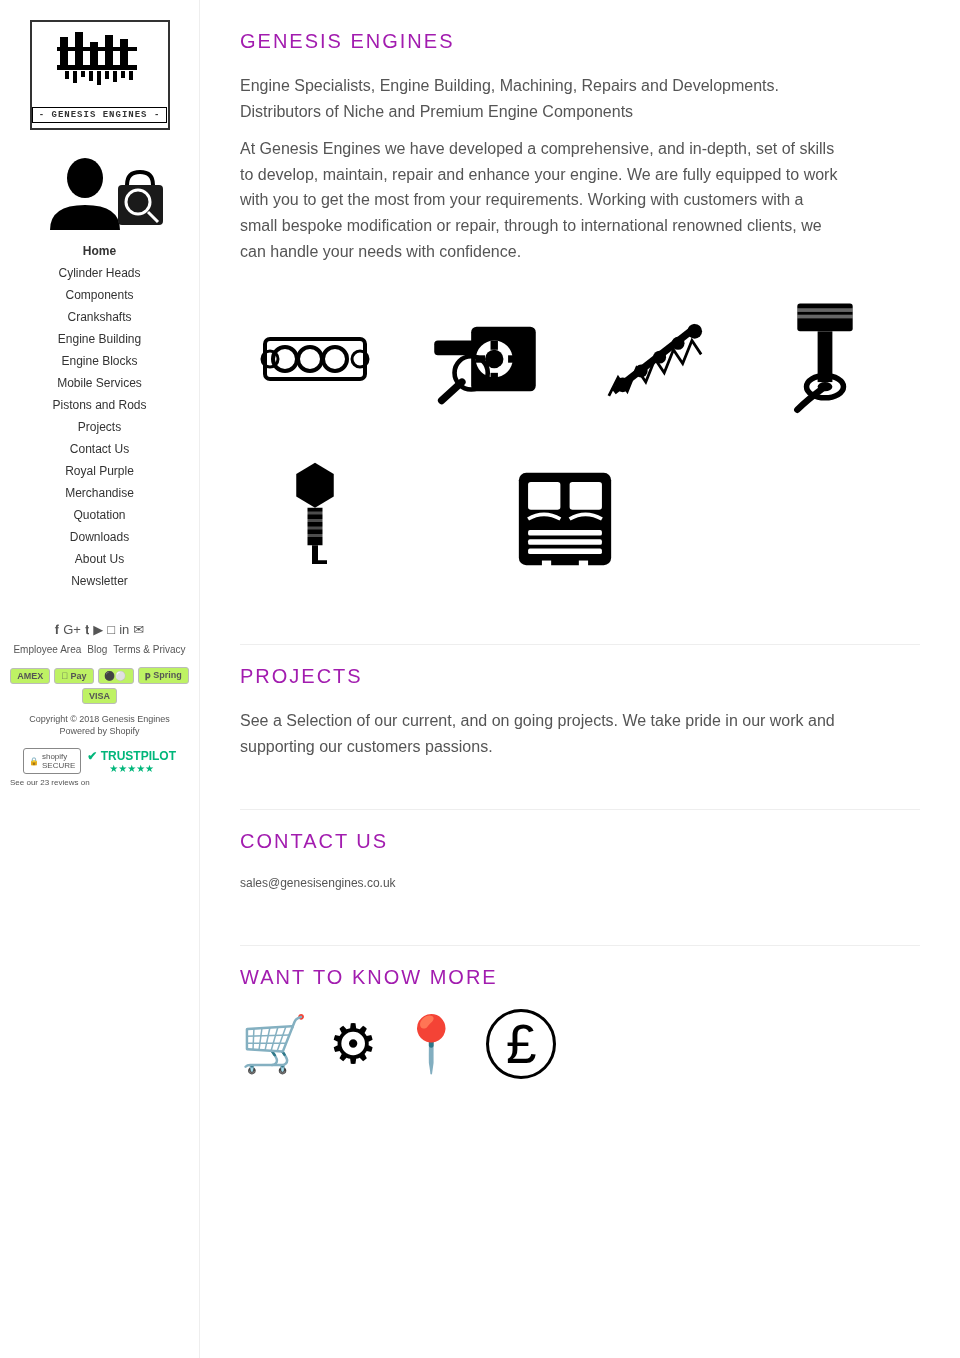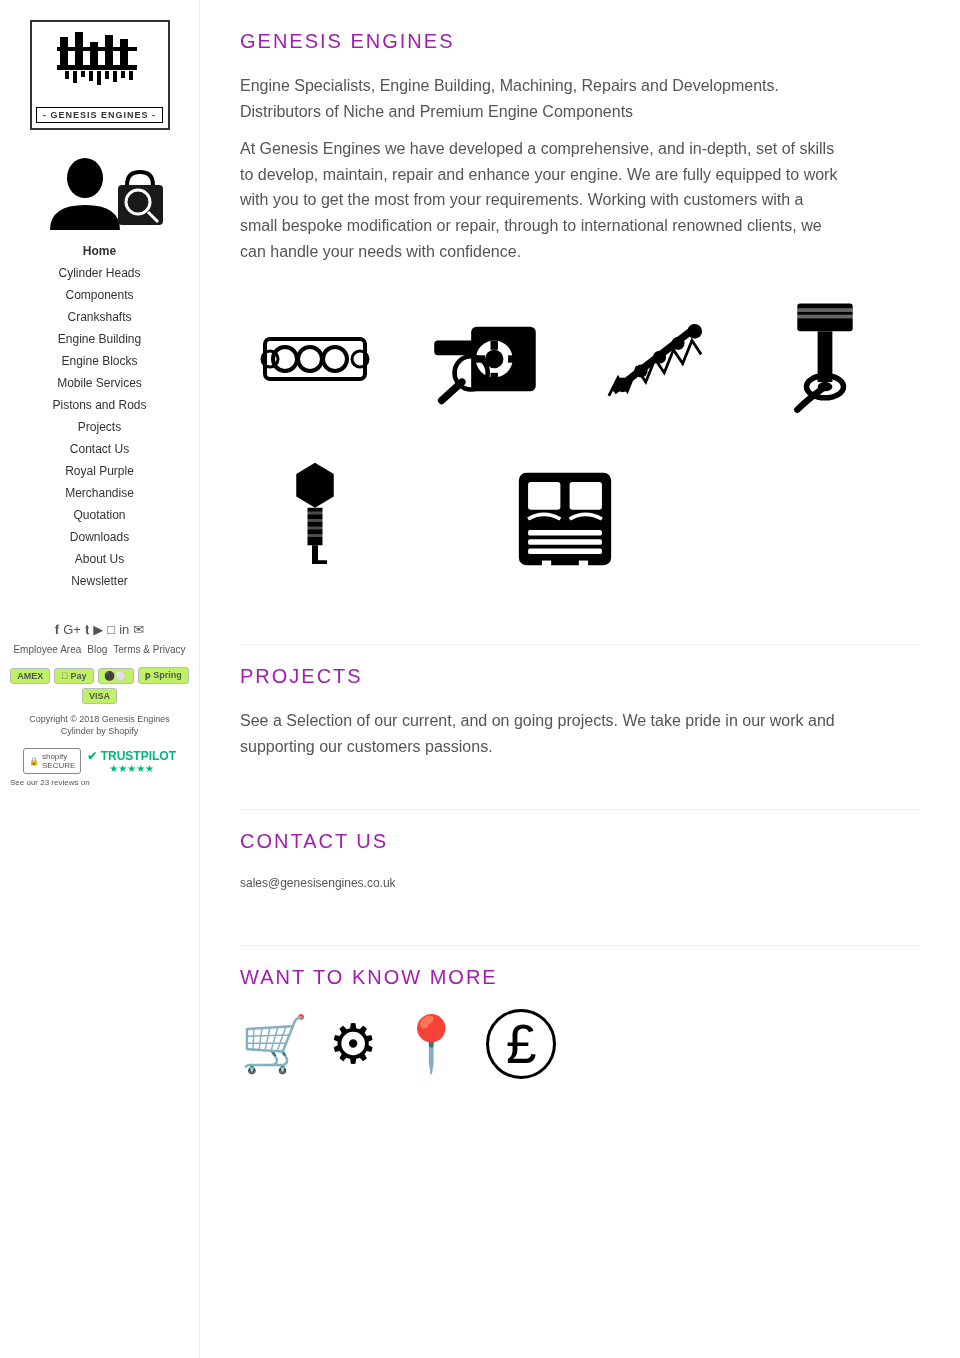--- a/index.html
+++ b/index.html
@@ -35,20 +35,21 @@
       line-height: 1;
     }
     
     .logo-text {
       font-size: 9px;
       border: 1px solid #000;
       padding: 2px 6px;
       margin-top: 4px;
       letter-spacing: 1px;
       font-weight: bold;
+      font-family: Liberation Mono, monospace;
     }
     
     .search-area {
       width: 140px;
       height: 80px;
       position: relative;
       margin-bottom: 10px;
     }
     
     nav { width: 100%; text-align: center; }
@@ -325,21 +326,21 @@
         <span class="payment-badge"> Pay</span>
         <span class="payment-badge">⚫⚪</span>
         <span class="payment-badge">𝐩 Spring</span>
         <span class="payment-badge">VISA</span>
       </div>
 
       <div class="copyright">
         <span>Copyright © 2018 Genesis Engines</span>
       </div>
       <div class="powered-by">
-        <span>Cylinder by Shopify</span>
+        <span>Powered by Shopify</span>
       </div>
 
       <div class="trust-badges">
         <div class="shopify-badge">
           <span>🔒</span>
           <span>shopify<br>SECURE</span>
         </div>
         <div class="trustpilot-badge">
           <span class="tp-name">✔ TRUSTPILOT</span>
           <span class="tp-stars">★★★★★</span>

